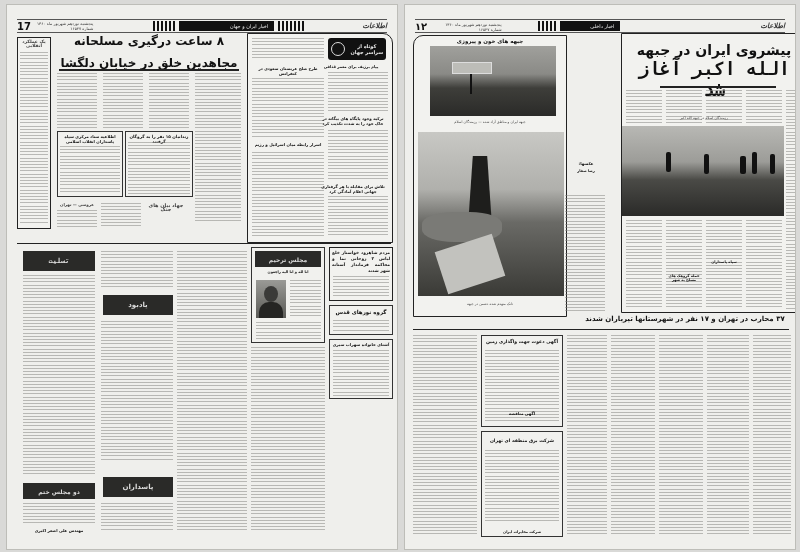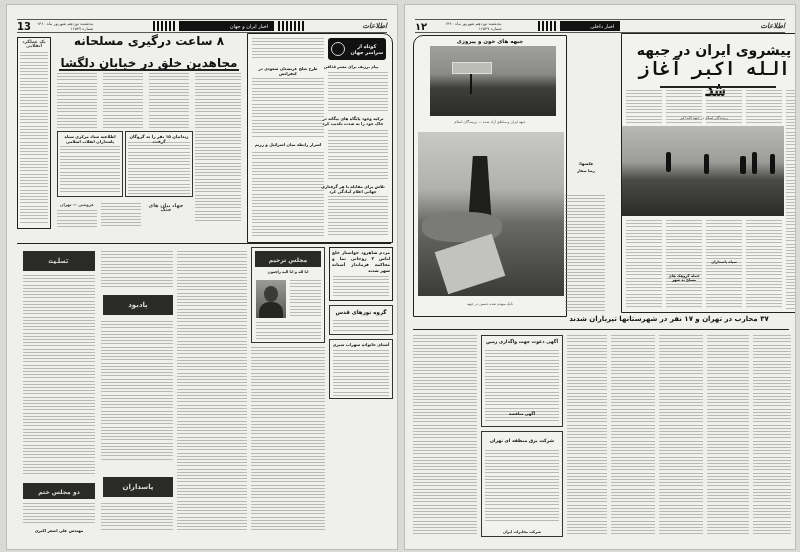--- a/index.html
+++ b/index.html
@@ -27,21 +27,21 @@
   .caption { direction: rtl; font-size: 3.5px; line-height: 4.3px; color: #444; text-align: center; }
   .box { position: absolute; border: 1px solid #333; background: #f1f1ee; }
 </style>
 </head>
 <body>
 
 <div class="page page-left">
 
   <div class="masthead">
     <div style="display:flex;align-items:center;gap:6px;">
-      <span class="pg-num">13</span>
+      <span class="pg-num">17</span>
       <div>
         <div class="dateline">پنجشنبه نوزدهم شهریور ماه ۱۳۶۰</div>
         <div class="dateline">شماره ۱۶۵۲۷</div>
       </div>
     </div>
     <div style="display:flex;align-items:center;gap:4px;flex:1;justify-content:flex-start;margin-left:60px;">
       <div class="bars">
           <i></i>
           <i></i>
           <i></i>
@@ -151,21 +151,21 @@
   </div>
   <div class="box" style="left:322px;top:334px;width:64px;height:60px;">
     <div class="sub" style="font-size:4px;padding-top:2px;">آشنای خانواده سهراب سیری</div>
     <div class="lines" style="left:3px;right:3px;top:10px;bottom:2px;"></div>
   </div>
 </div>
 
 <div class="page page-right">
 
   <div class="masthead">
-    <div style="display:flex;align-items:flex-start;gap:18px;">
+    <div style="display:flex;align-items:flex-end;gap:18px;">
       <span class="pg-num">۱۲</span>
       <div>
         <div class="dateline">پنجشنبه نوزدهم شهریور ماه ۱۳۶۰</div>
         <div class="dateline">شماره ۱۶۵۲۷</div>
       </div>
     </div>
     <div style="display:flex;align-items:center;gap:4px;flex:1;justify-content:flex-end;margin-right:140px;">
       <div class="bars">
           <i></i>
           <i></i>
@@ -214,21 +214,21 @@
     </div>
     <div class="caption" style="position:absolute;left:2px;width:160px;top:82px;">رزمندگان اسلام در جبهه الله اکبر</div>
     <div class="lines" style="left:4px;width:36px;top:186px;height:90px;"></div>
     <div class="lines" style="left:44px;width:36px;top:186px;height:90px;"></div>
     <div class="sub" style="position:absolute;left:44px;width:36px;top:240px;font-size:3.6px;">حمله گروهک های مسلح به شهر</div>
     <div class="lines" style="left:84px;width:36px;top:186px;height:90px;"></div>
     <div class="sub" style="position:absolute;left:84px;width:36px;top:226px;font-size:3.6px;">سپاه پاسداران</div>
     <div class="lines" style="left:124px;width:36px;top:186px;height:90px;"></div>
   </div>
 
-  <div class="headline" style="position:absolute;left:148px;width:232px;top:310px;font-size:7px;">۳۷ محارب در تهران و ۱۷ نفر در شهرستانها تیرباران شدند</div>
+  <div class="headline" style="position:absolute;left:164px;width:232px;top:310px;font-size:7px;">۳۷ محارب در تهران و ۱۷ نفر در شهرستانها تیرباران شدند</div>
   <div class="rule" style="left:8px;right:6px;top:324px;height:1px;"></div>
 
   <div class="lines" style="left:8px;width:64px;top:330px;height:200px;"></div>
   <div class="box" style="left:76px;top:330px;width:82px;height:92px;">
     <div class="sub" style="font-size:4.6px;padding-top:3px;">آگهی دعوت جهت واگذاری زمین</div>
     <div class="lines" style="left:3px;right:3px;top:14px;bottom:4px;"></div>
   </div>
   <div class="sub" style="position:absolute;left:76px;width:82px;top:406px;font-size:4px;">آگهی مناقصه</div>
   <div class="box" style="left:76px;top:426px;width:82px;height:106px;">
     <div class="sub" style="font-size:4.6px;padding-top:6px;">شرکت برق منطقه ای تهران</div>

